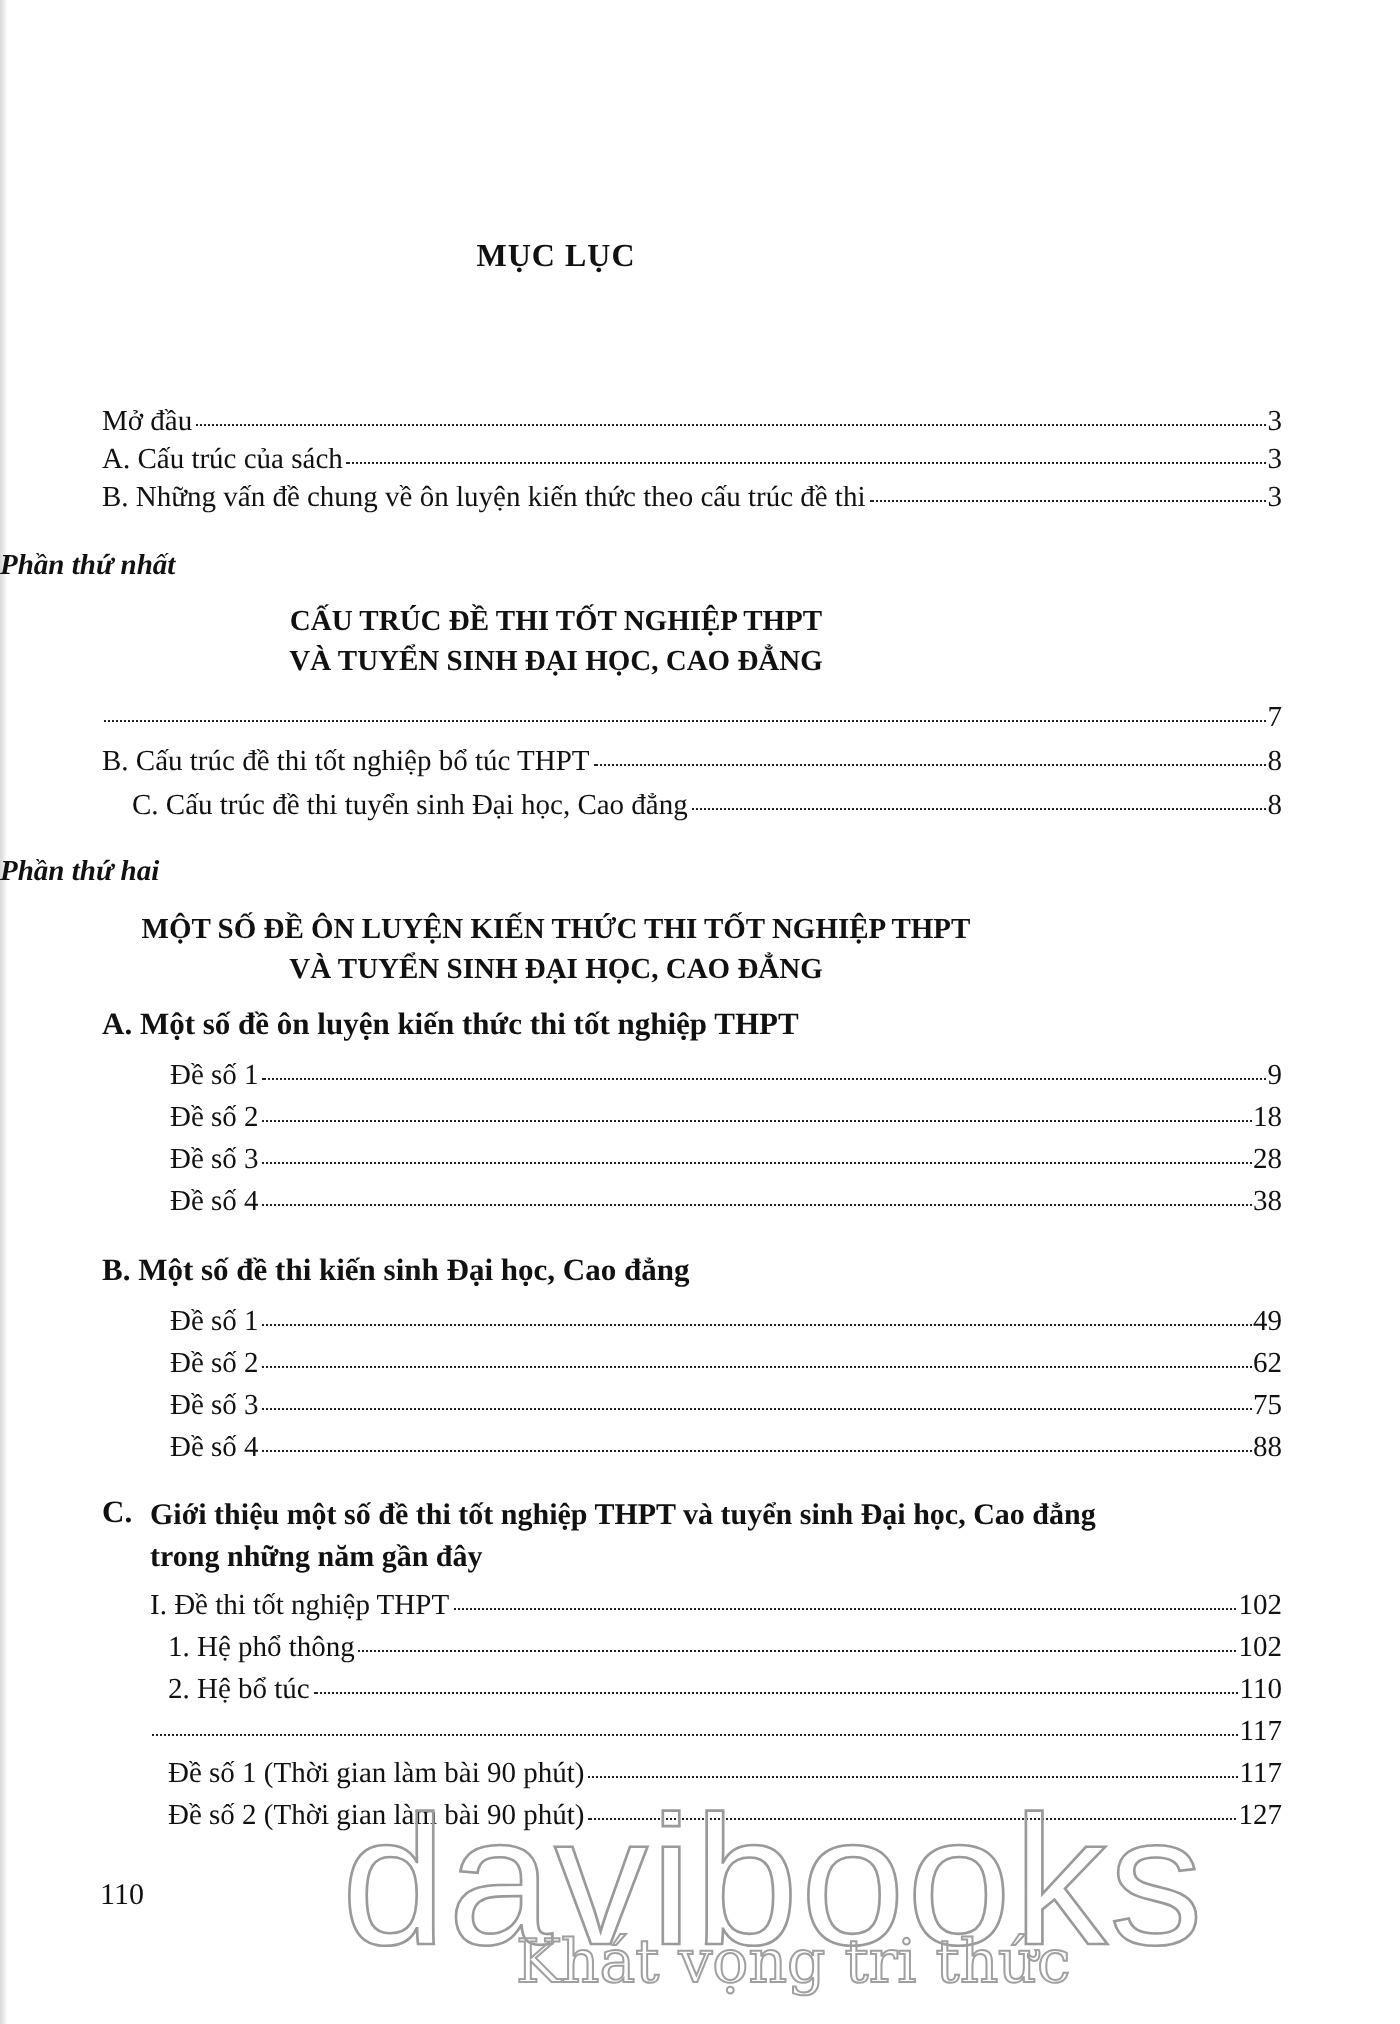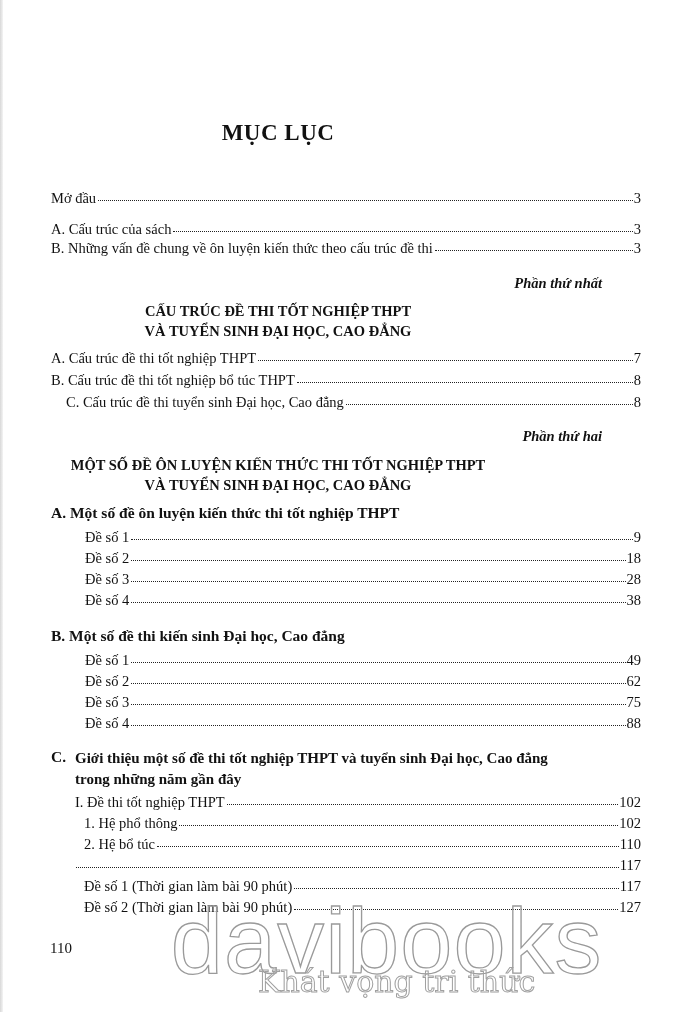--- a/index.html
+++ b/index.html
@@ -6,35 +6,35 @@
   body {
     width: 700px; height: 1012px; overflow: hidden;
     background: #ffffff; position: relative;
     font-family: "Liberation Serif", "DejaVu Serif", serif;
     color: #111;
   }
   .edge { position: absolute; left: 0; top: 0; width: 3px; height: 1012px;
     background: linear-gradient(90deg, #d8d8d8, #f4f4f4); }
   .title {
     position: absolute; left: 0; width: 556px; top: 120px; text-align: center;
-    font-weight: bold; font-size: 23px; letter-spacing: 0.5px;
+    font-weight: bold; font-size: 16px; letter-spacing: 0.5px;
   }
   .toc-line {
     position: absolute; display: flex; align-items: baseline;
     font-size: 14.5px; line-height: 18px; white-space: nowrap;
     right: 59px;
   }
   .toc-line .label { flex: 0 0 auto; padding-right: 1px; }
   .toc-line .dots {
     flex: 1 1 auto; overflow: hidden; height: 14px; margin: 0 1px;
     border-bottom: 1.4px dotted #222; transform: translateY(-2px);
   }
   .toc-line .page { flex: 0 0 auto; }
   .part-heading {
-    position: absolute; left: 0; width: 602px; text-align: right;
+    position: absolute; left: 0; width: 602px; text-align: left;
     font-style: italic; font-weight: bold; font-size: 14.5px;
   }
   .part-title {
     position: absolute; left: 0; width: 556px; text-align: center;
     font-size: 14.5px; line-height: 20px; font-weight: bold;
   }
   .sec-heading {
     position: absolute; left: 51px; font-weight: bold; font-size: 15.5px; line-height: 21px; text-align: center;
   }
   .sec-c-letter { position: absolute; left: 51px; font-weight: bold; font-size: 15.5px; }
@@ -56,42 +56,41 @@
     -webkit-text-stroke: 1px #a0a0a0;
   }
 </style>
 </head>
 <body>
 
 <div class="edge"></div>
 
 <div class="title">MỤC LỤC</div>
 
-<div class="toc-line" style="top:188px; left:51px;">
+<div class="toc-line" style="top:200px; left:51px;">
   <span class="label">Mở đầu</span>
   <span class="dots"></span>
   <span class="page">3</span>
 </div>
 <div class="toc-line" style="top:219px; left:51px;">
   <span class="label">A. Cấu trúc của sách</span>
   <span class="dots"></span>
   <span class="page">3</span>
 </div>
 <div class="toc-line" style="top:238px; left:51px;">
   <span class="label">B. Những vấn đề chung về ôn luyện kiến thức theo cấu trúc đề thi</span>
   <span class="dots"></span>
   <span class="page">3</span>
 </div>
 
 <div class="part-heading" style="top:275px;">Phần thứ nhất</div>
 <div class="part-title" style="top:301px;">CẤU TRÚC ĐỀ THI TỐT NGHIỆP THPT</div>
 <div class="part-title" style="top:321px;">VÀ TUYỂN SINH ĐẠI HỌC, CAO ĐẲNG</div>
 
 <div class="toc-line" style="top:348px; left:51px;">
-  <span class="label">A. Cấu trúc đề thi tốt nghiệp THPT</span>
   <span class="dots"></span>
   <span class="page">7</span>
 </div>
 <div class="toc-line" style="top:370px; left:51px;">
   <span class="label">B. Cấu trúc đề thi tốt nghiệp bổ túc THPT</span>
   <span class="dots"></span>
   <span class="page">8</span>
 </div>
 <div class="toc-line" style="top:392px; left:66px;">
   <span class="label">C. Cấu trúc đề thi tuyển sinh Đại học, Cao đẳng</span>

